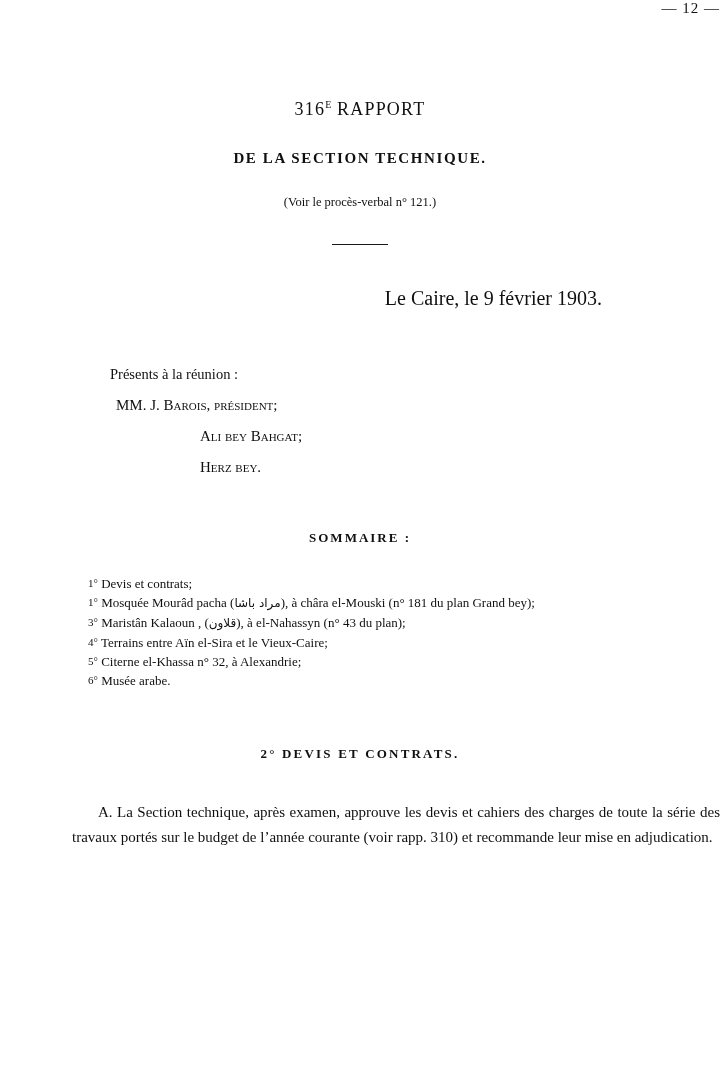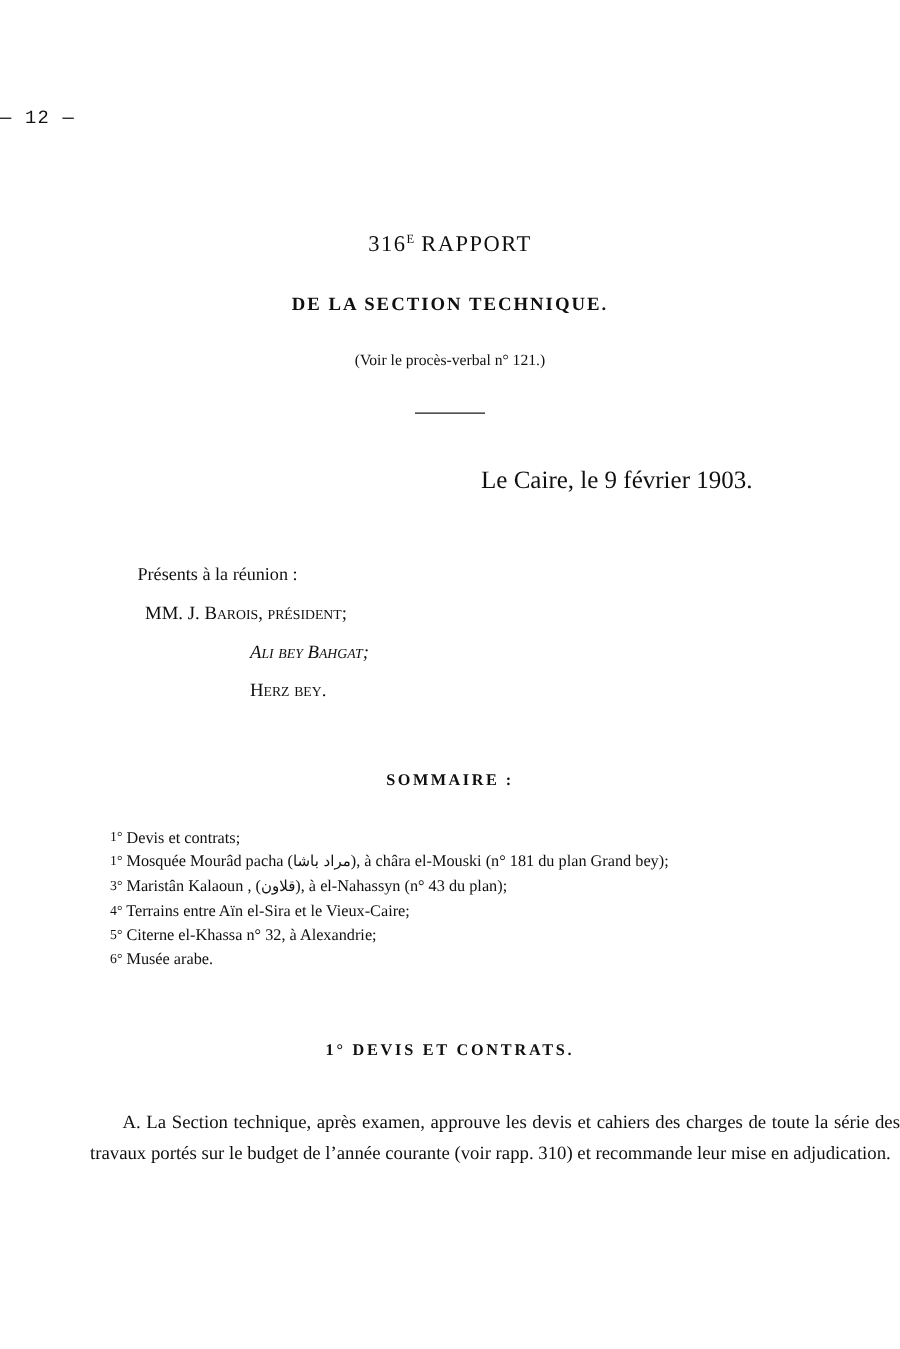--- a/index.html
+++ b/index.html
@@ -15,25 +15,24 @@
     position: relative;
     overflow: hidden;
   }
   .page {
     position: relative;
     width: 720px;
     height: 1079px;
     box-sizing: border-box;
   }
   .folio {
-    text-align: left;
+    text-align: right;
     font-size: 15px;
     letter-spacing: 1px;
-    margin-top: 86px;
-    font-family: Liberation Mono, monospace;
+    font-family: Liberation Serif, serif;
   }
   .title-block {
     margin-top: 82px;
     text-align: center;
   }
   .title-main {
     font-size: 18px;
     font-weight: normal;
     letter-spacing: 1.2px;
     font-family: "Liberation Serif", serif;
@@ -71,21 +70,21 @@
   .attendees-intro {
     margin-top: 56px;
     padding-left: 110px;
     font-size: 14.5px;
   }
   .attendee {
     font-size: 15px;
     margin-top: 14px;
   }
   .att-1 { padding-left: 116px; }
-  .att-2 { padding-left: 200px; font-style: italic; }
+  .att-2 { padding-left: 200px; }
   .att-3 { padding-left: 200px; }
   .sc {
     font-variant: small-caps;
     font-size: 15px;
   }
   .sommaire {
     margin-top: 54px;
     text-align: center;
     font-size: 13px;
     font-weight: bold;
@@ -152,17 +151,17 @@
 
   <div class="summary-list">
     <div class="item"><span class="ord">1°</span> <span>Devis et contrats;</span></div>
     <div class="item"><span class="ord">1°</span> <span>Mosquée Mourâd pacha (</span><span class="arabic">مراد باشا</span><span>), à châra el-Mouski (n° 181 du plan Grand bey);</span></div>
     <div class="item"><span class="ord">3°</span> <span>Maristân Kalaoun , (</span><span class="arabic">قلاون</span><span>), à el-Nahassyn (n° 43 du plan);</span></div>
     <div class="item"><span class="ord">4°</span> <span>Terrains entre Aïn el-Sira et le Vieux-Caire;</span></div>
     <div class="item"><span class="ord">5°</span> <span>Citerne el-Khassa n° 32, à Alexandrie;</span></div>
     <div class="item"><span class="ord">6°</span> <span>Musée arabe.</span></div>
   </div>
 
-  <div class="section-head">1° DEVIS ET CONTRATS.</div>
+  <div class="section-head">2° DEVIS ET CONTRATS.</div>
 
   <div class="body-para">A. La Section technique, après examen, approuve les devis et cahiers des charges de toute la série des travaux portés sur le budget de l’année courante (voir rapp. 310) et recommande leur mise en adjudication.</div>
 
 </div>
 
 </body></html>

